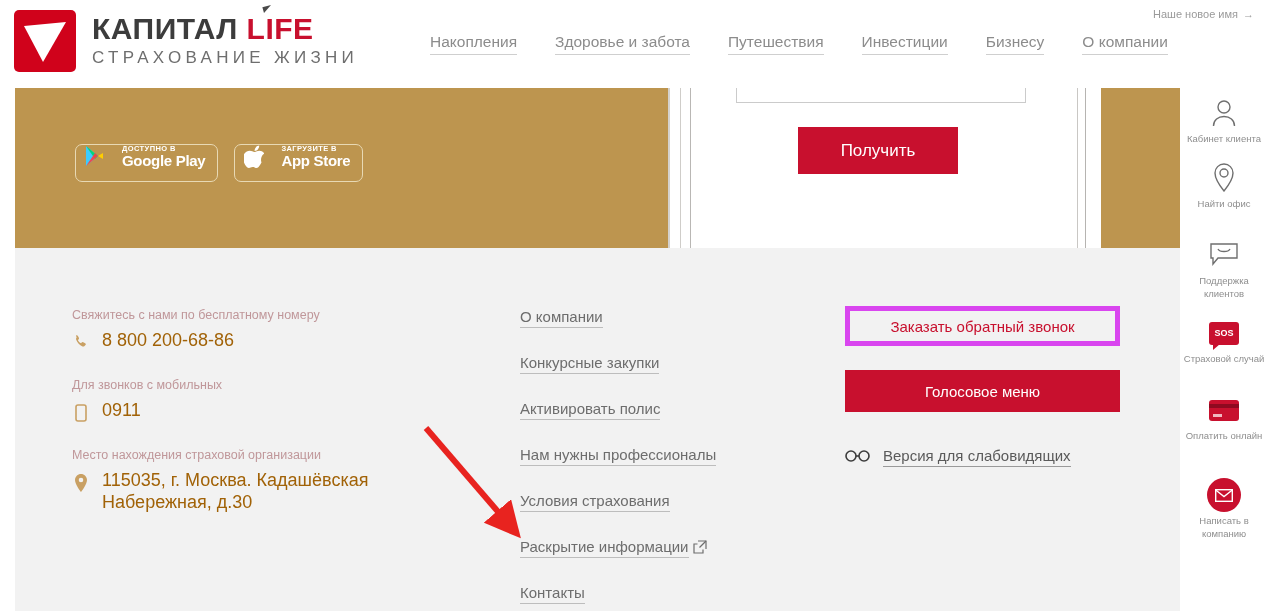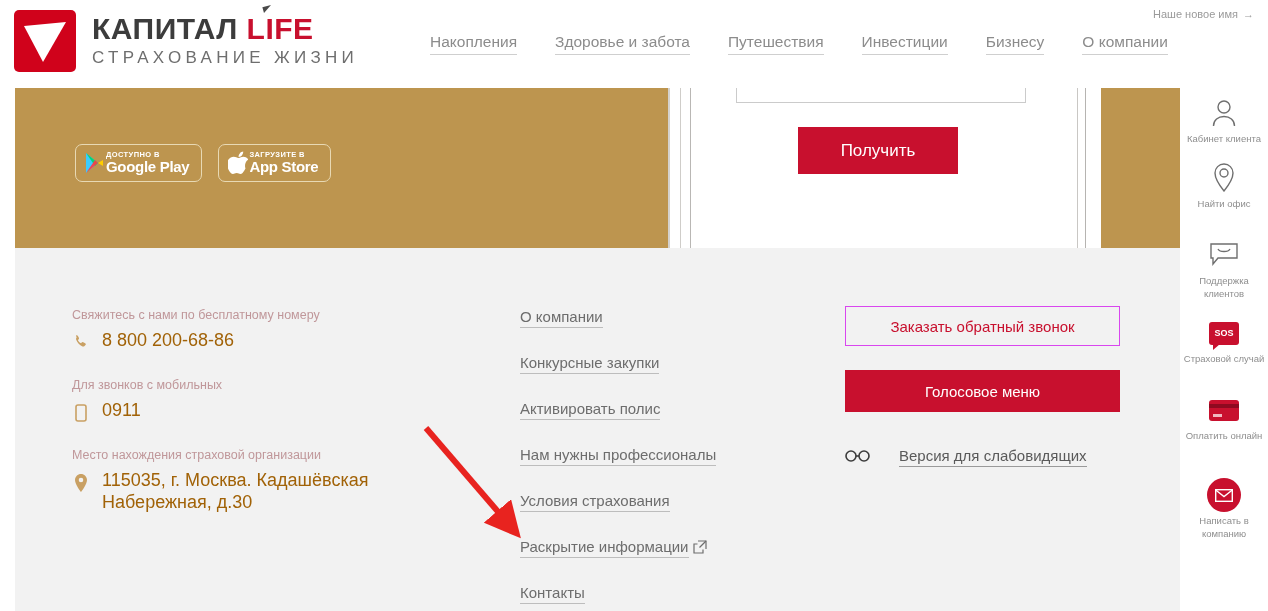--- a/index.html
+++ b/index.html
@@ -49,21 +49,21 @@
   .banner-card { position:absolute; left:688px; top:0; width:368px; height:160px; background:#ffffff; }
   .banner-gap2 {
     position:absolute; left:1056px; top:0; width:30px; height:160px;
     background: linear-gradient(to right, #ffffff 0 6px, #c9c7c4 6px 7px, #ffffff 7px 14px, #b6b4b1 14px 15px, #ffffff 15px 30px);
   }
   .banner-strip-right { position:absolute; left:1086px; top:0; width:79px; height:160px; background:#bd954f; }
 
   .store-badges { position:absolute; left:60px; top:56px; display:flex; gap:16px; }
   .badge {
     border:1px solid #e8d9b4; border-radius:7px; height:38px;
-    display:flex; align-items:center; padding:0 12px 0 9px; gap:1px;
+    display:flex; padding:0 12px 0 9px; gap:17px;
   }
   .badge-txt { line-height:1.05; color:#ffffff; }
   .badge-small { font-size:7.5px; font-weight:bold; letter-spacing:0.4px; text-transform:uppercase; }
   .badge-big { font-size:15px; font-weight:bold; letter-spacing:-0.3px; white-space:nowrap; }
 
   .form-input-line { position:absolute; left:33px; top:0px; width:290px; height:15px;
     border:1px solid #cbcbcb; border-top:none; }
   .get-btn {
     position:absolute; left:95px; top:39px; width:160px; height:47px;
     background:#c8102e; color:#fff; border:none; font-size:17px;
@@ -82,30 +82,30 @@
   .col-links { position:absolute; left:505px; top:60px; width:250px; }
   .col-links a {
     display:inline-block; font-size:15px; color:#6d6d6d; text-decoration:none;
     border-bottom:1px solid #bdbdbd; margin-bottom:26px; padding-bottom:2px;
   }
   .link-row { display:flex; align-items:center; gap:4px; }
   .ext-icon { color:#6d6d6d; margin-bottom:24px; }
 
   .col-actions { position:absolute; left:830px; top:58px; width:280px; }
   .btn-outline {
-    width:275px; height:40px; background:transparent; border:1px solid #d946ef;
+    width:275px; height:40px; background:transparent; border:5px solid #d946ef;
     color:#c8102e; font-size:15px; font-family:"Liberation Sans", sans-serif;
     cursor:pointer; display:block; margin-bottom:24px;
   }
   .btn-solid {
     width:275px; height:42px; background:#c8102e; border:none;
     color:#ffffff; font-size:15px; font-family:"Liberation Sans", sans-serif;
     cursor:pointer; display:block; margin-bottom:22px;
   }
-  .low-vision { display:flex; align-items:center; gap:28px;margin-top:35px; }
+  .low-vision { display:flex; align-items:center; gap:12px;margin-top:35px; }
   .low-vision a { font-size:15px; color:#5a5a5a; text-decoration:none; border-bottom:1px solid #9a9a9a; padding-bottom:2px;}
 
   
   .rail { position:absolute; left:1180px; top:88px; width:88px; height:523px; background:#ffffff; }
   .rail-item {
     position:absolute; left:0; width:88px; text-align:center; cursor:pointer;
   }
   .rail-ic { height:34px; display:flex; align-items:center; justify-content:center; }
   .rail-label { font-size:9.5px; color:#8e8e8e; line-height:1.35; margin-top:3px; }
   .sos-badge {

